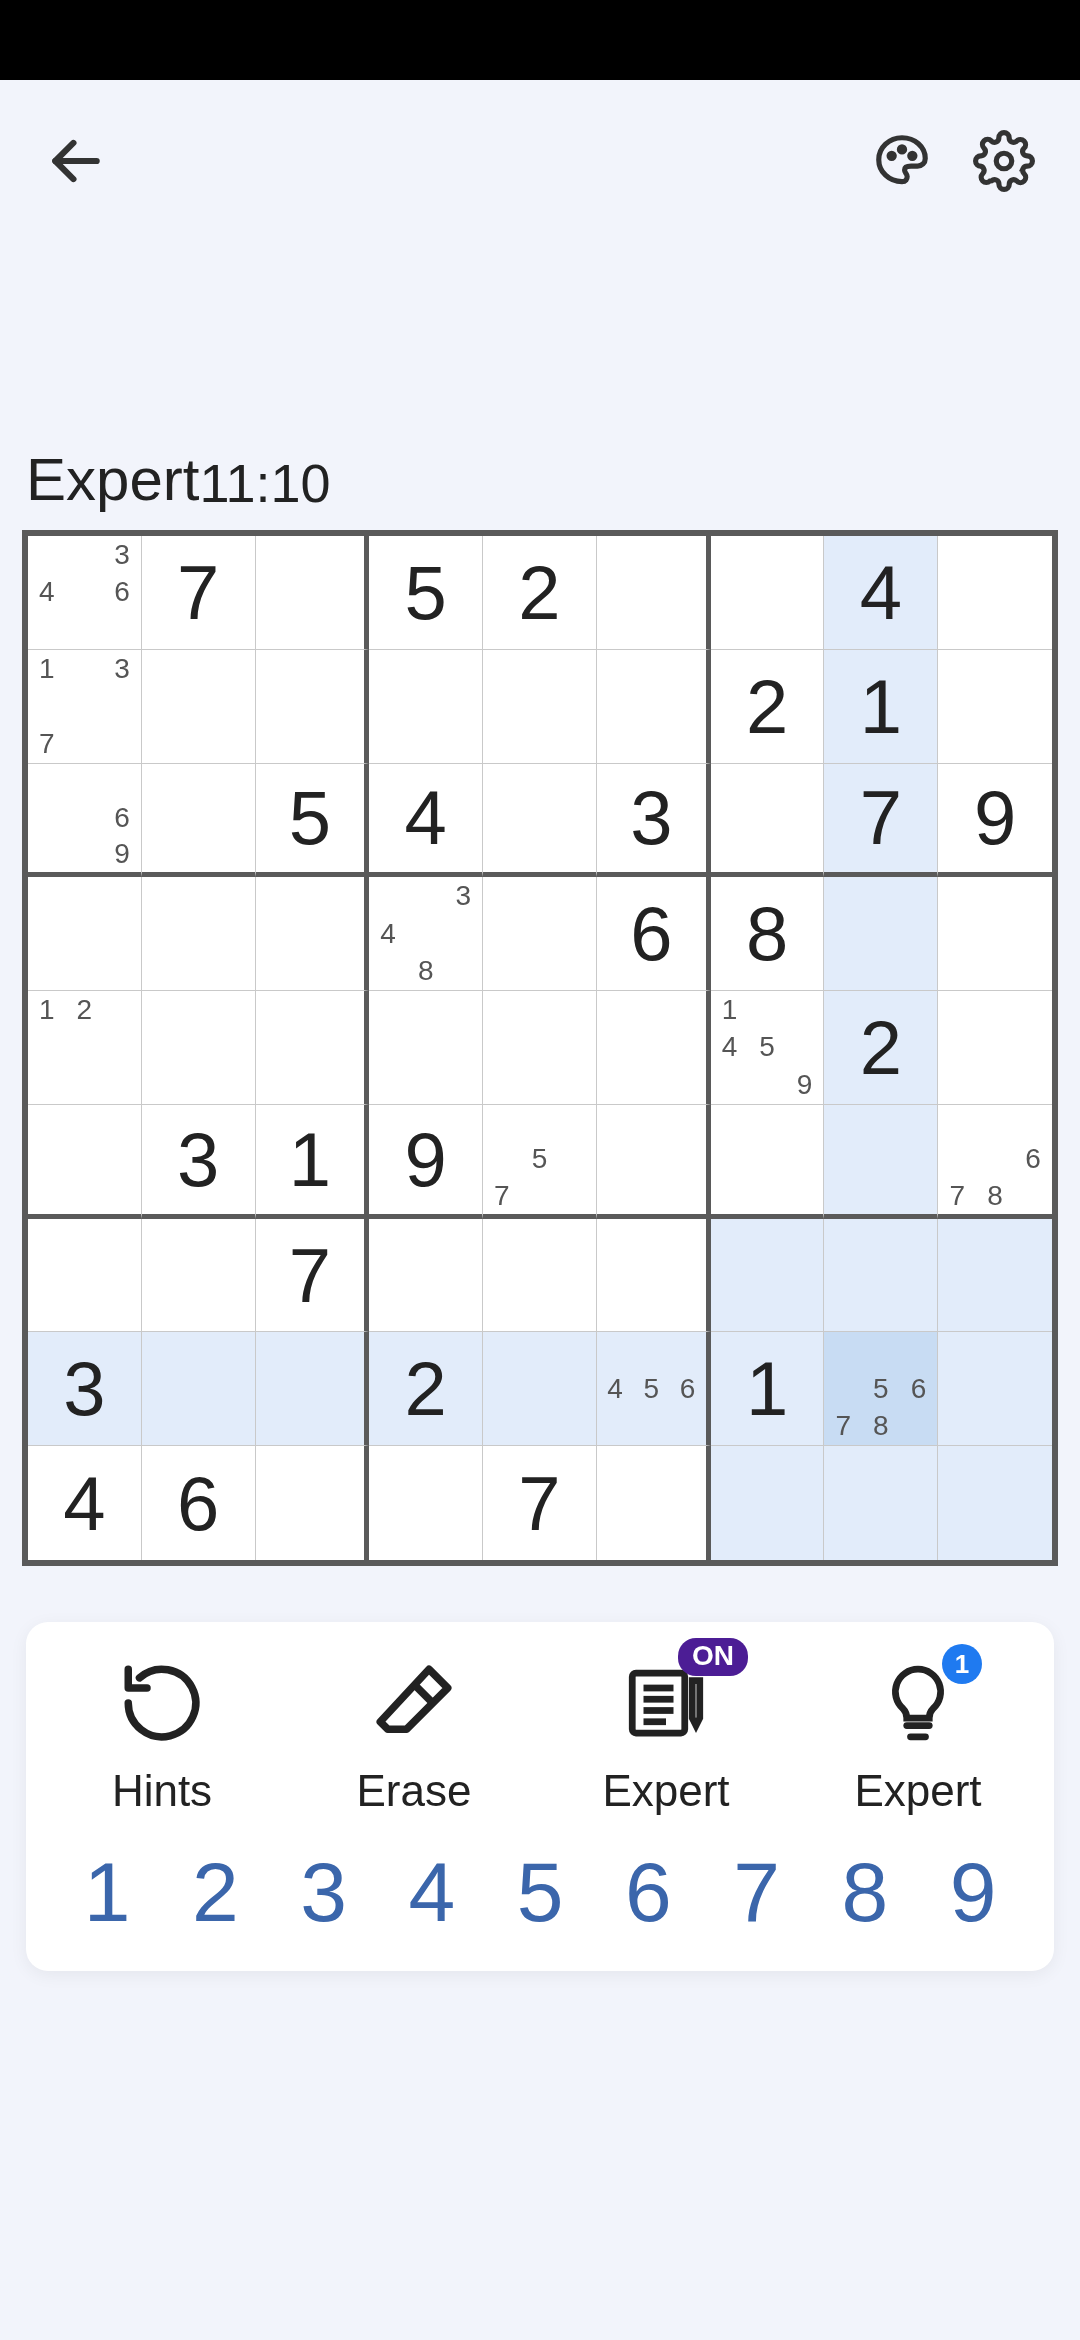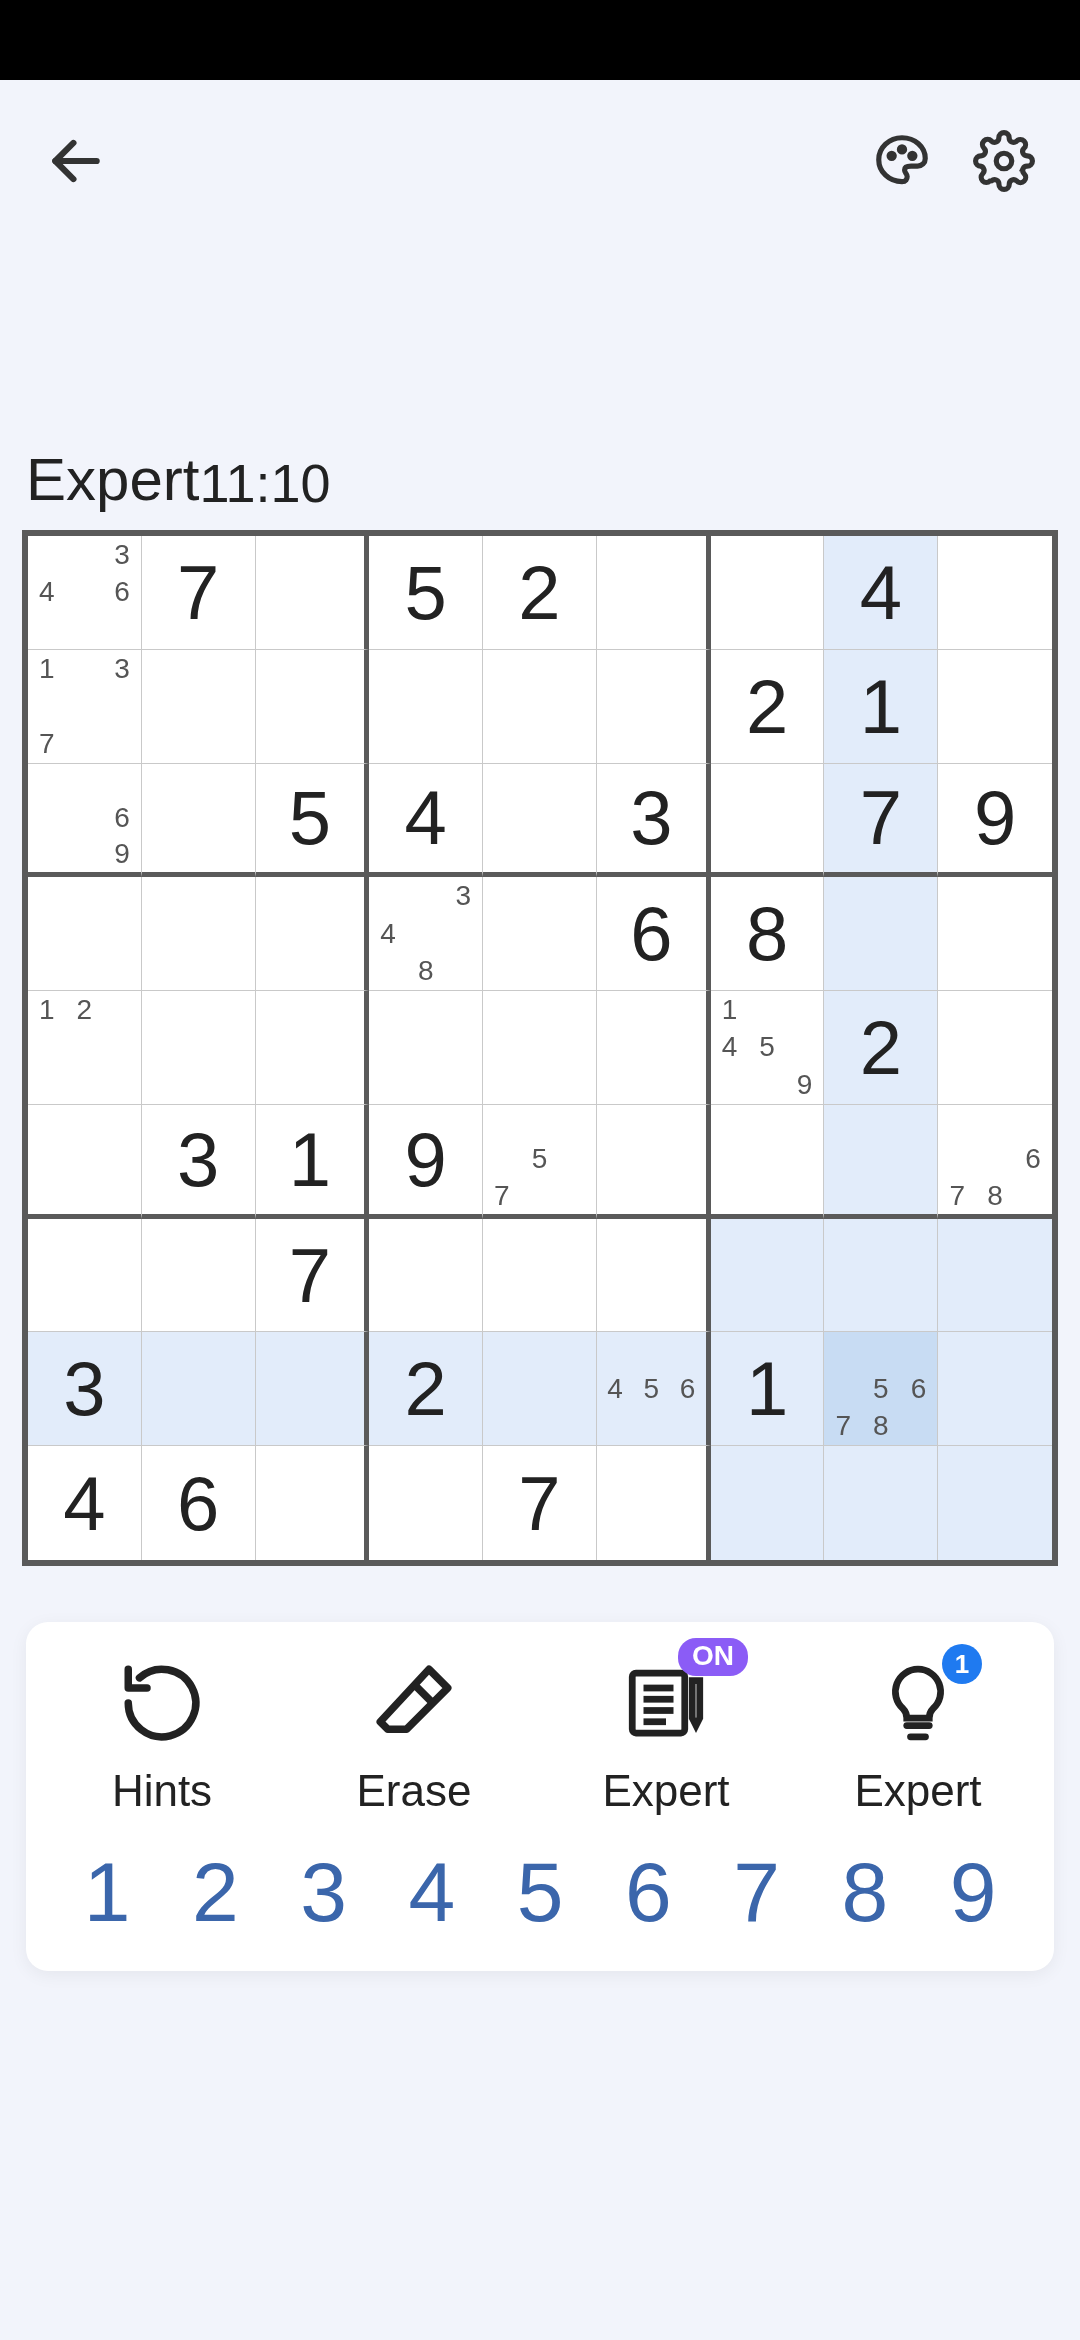--- a/index.html
+++ b/index.html
@@ -94,21 +94,21 @@
   }
   .tool {
     display:flex; flex-direction:column; align-items:center; gap:18px;
     position:relative;
     width: 240px;
   }
   .tool svg { width:90px; height:90px; }
   .tool-label { font-size:44px; color:#222; }
   .badge-on {
     position:absolute; top:-20px; right:38px;
-    background:#8b5cf6; color:#fff;
+    background:#4c1d95; color:#fff;
     font-size:28px; font-weight:600;
     padding:2px 14px 4px 14px;
     border-radius: 18px;
   }
   .badge-count {
     position:absolute; top:-14px; right:56px;
     background:#1f7af0; color:#fff;
     width:40px; height:40px; border-radius:50%;
     display:flex; align-items:center; justify-content:center;
     font-size:26px; font-weight:700;

